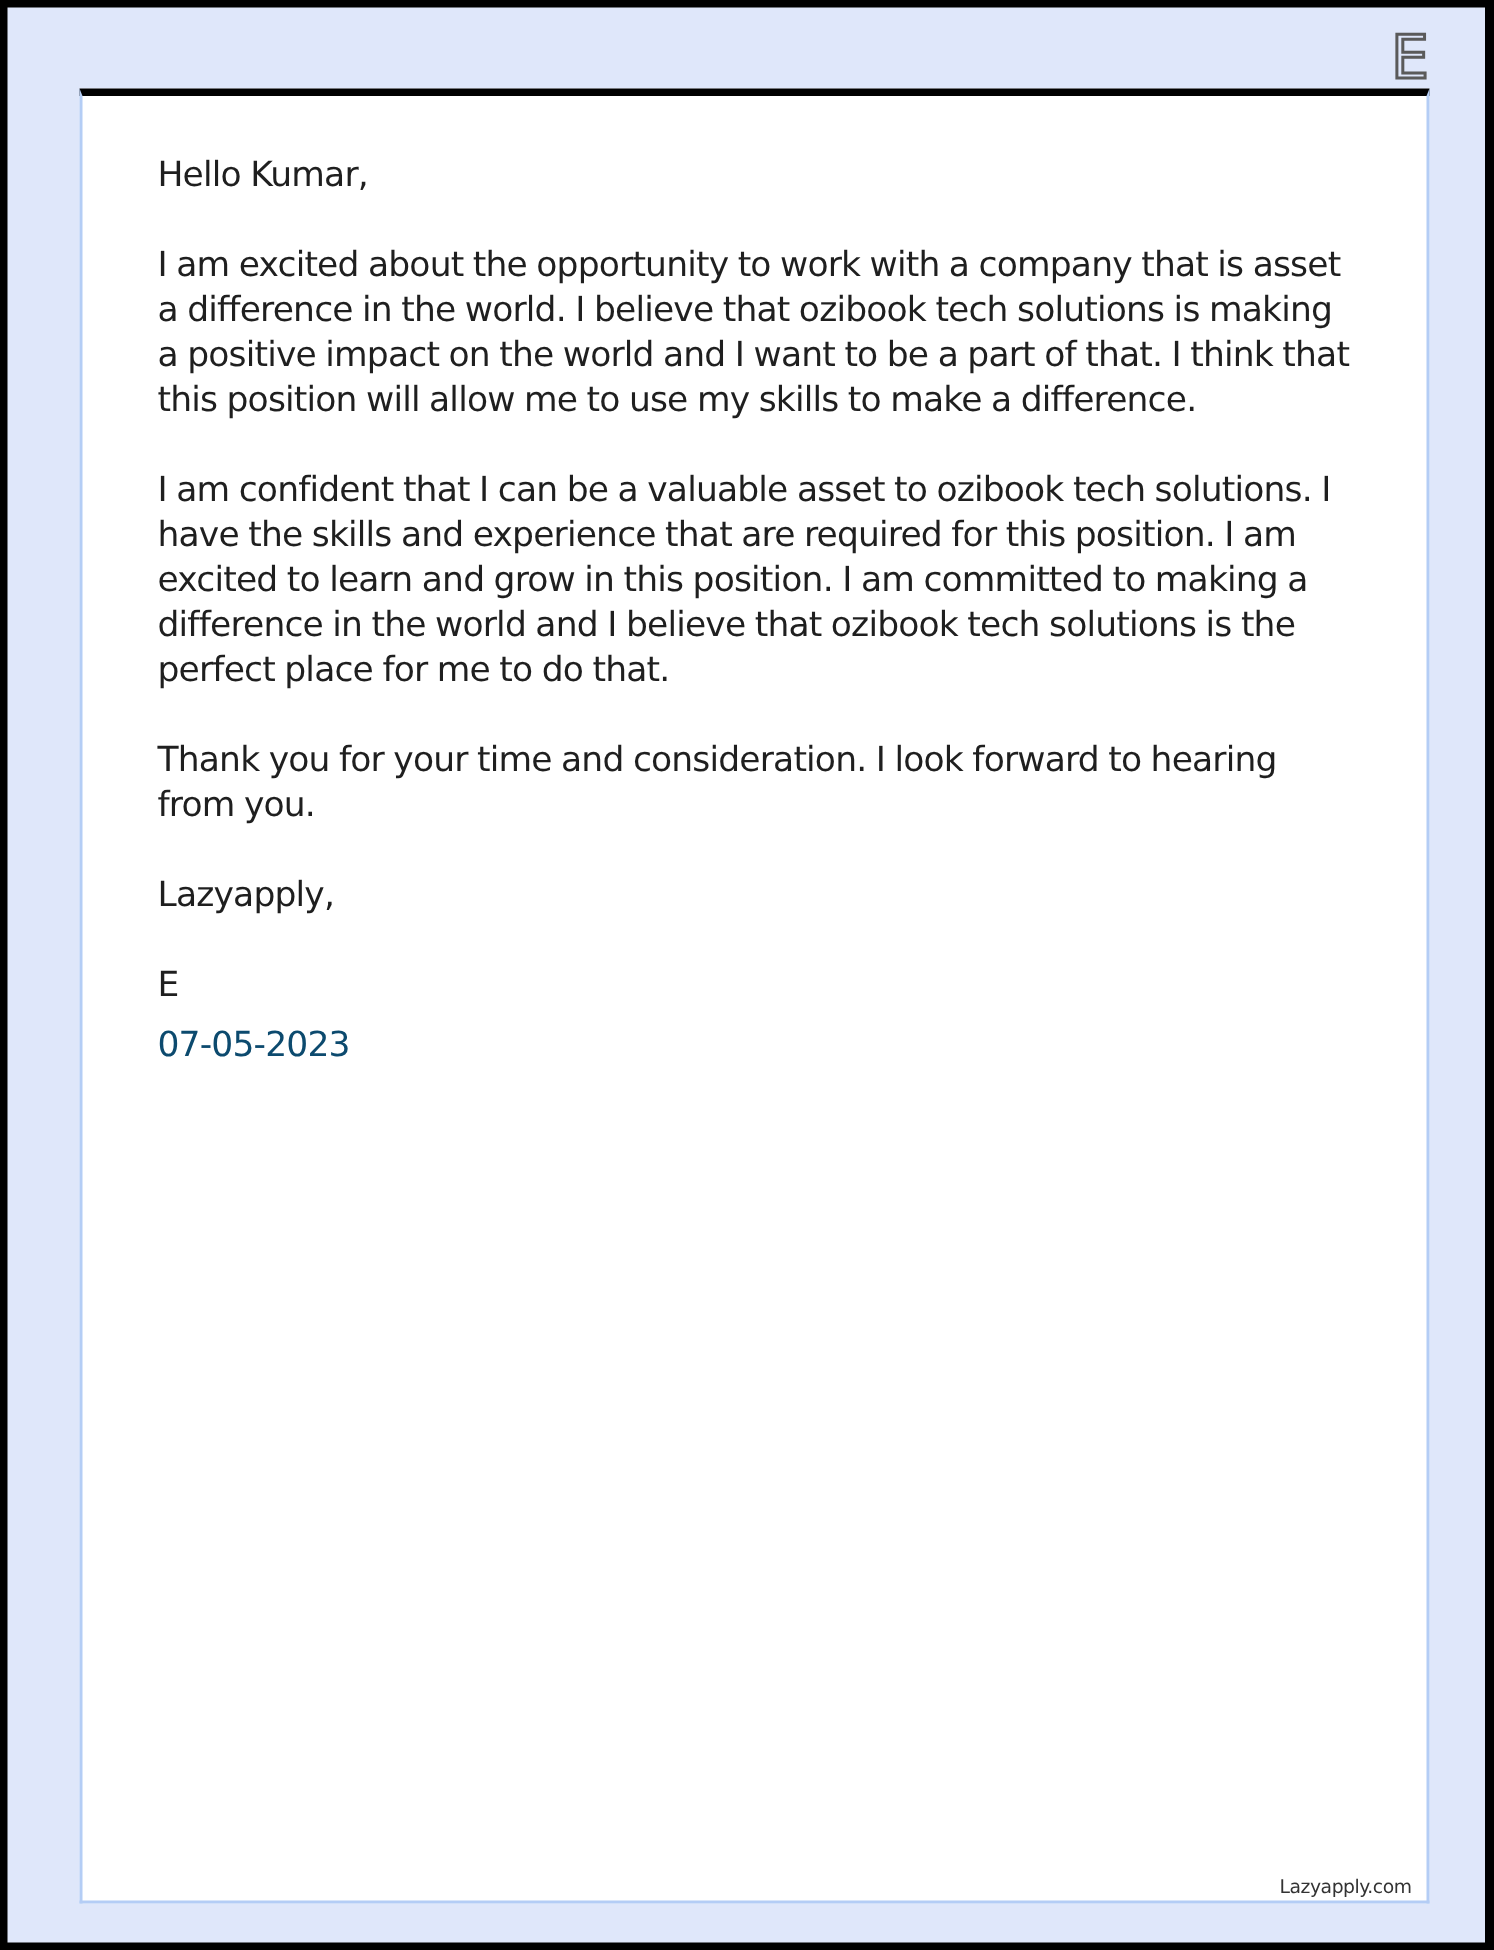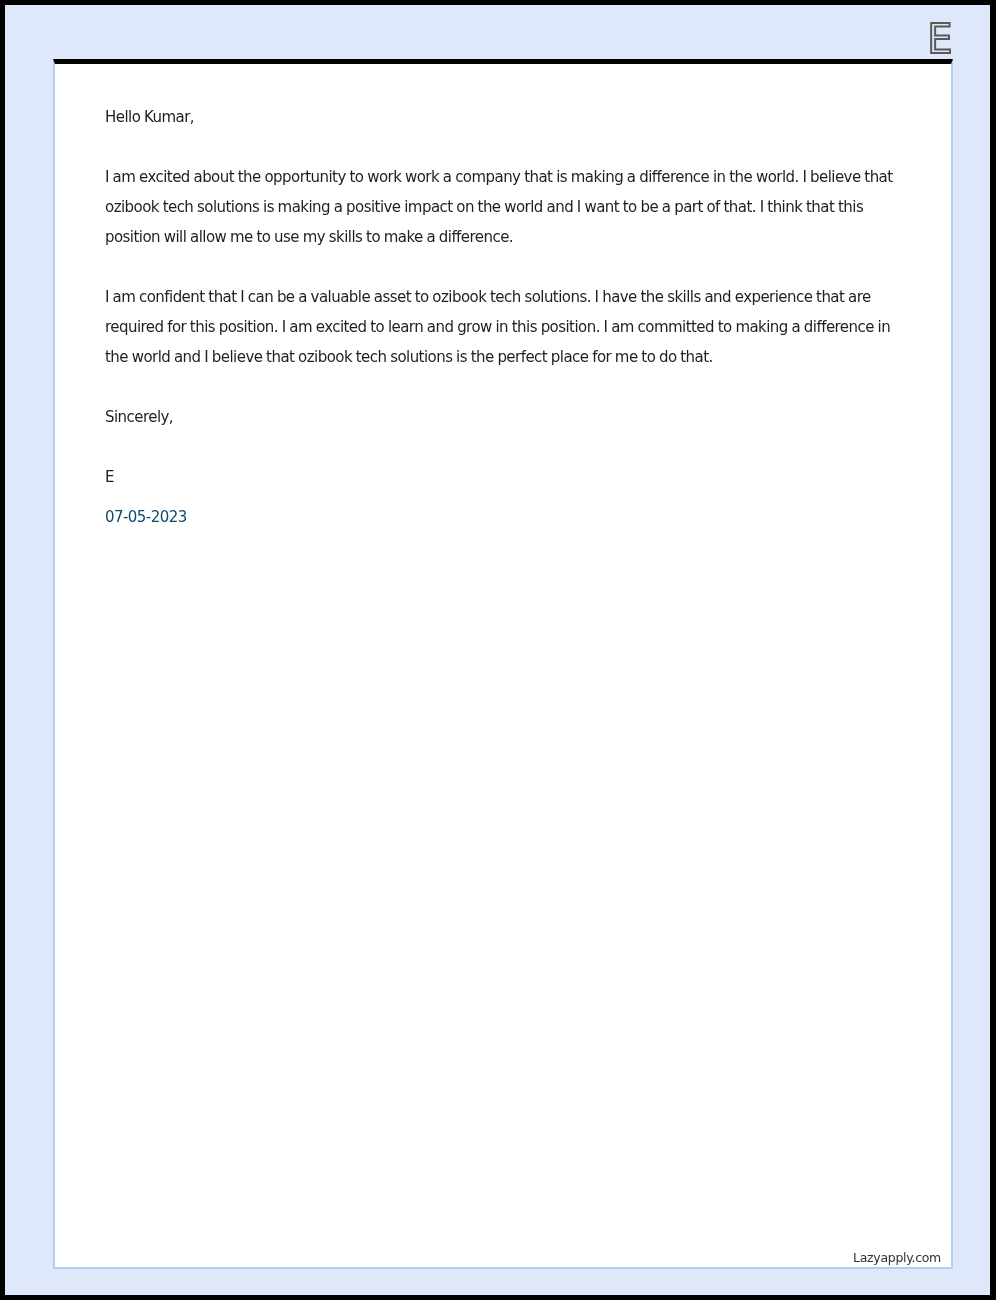--- a/index.html
+++ b/index.html
@@ -46,21 +46,21 @@
       border-top: 5px solid #000000;
       border-left: 2px solid #b4cdf5;
       border-right: 2px solid #b4cdf5;
       border-bottom: 2px solid #b4cdf5;
     }
     .letter {
       position: absolute;
       left: 50px;
       top: 38px;
       width: 800px;
-      font-size: 15px;
+      font-size: 23px;
       line-height: 30px;
       color: #1f1f1f;
       letter-spacing: -0.55px;
       word-spacing: -0.5px;
     }
     .letter p {
       margin: 0 0 30px 0;
     }
     .letter p.sig-name {
       margin-bottom: 10px;
@@ -80,21 +80,22 @@
   </style>
 </head>
 <body>
 
 <div class="frame">
   <div class="logo">E</div>
 
   <div class="card">
     <div class="letter">
       <p>Hello Kumar,</p>
-      <p>I am excited about the opportunity to work work a company that is making a difference in the world. I believe that ozibook tech solutions is making a positive impact on the world and I want to be a part of that. I think that this position will allow me to use my skills to make a difference.</p>
+      <p>I am excited about the opportunity to work with a company that is asset a difference in the world. I believe that ozibook tech solutions is making a positive impact on the world and I want to be a part of that. I think that this position will allow me to use my skills to make a difference.</p>
       <p>I am confident that I can be a valuable asset to ozibook tech solutions. I have the skills and experience that are required for this position. I am excited to learn and grow in this position. I am committed to making a difference in the world and I believe that ozibook tech solutions is the perfect place for me to do that.</p>
-      <p>Sincerely,</p>
+      <p>Thank you for your time and consideration. I look forward to hearing from you.</p>
+      <p>Lazyapply,</p>
       <p class="sig-name">E</p>
       <p class="date">07-05-2023</p>
     </div>
     <div class="footer">Lazyapply.com</div>
   </div>
 </div>
 
 </body></html>

